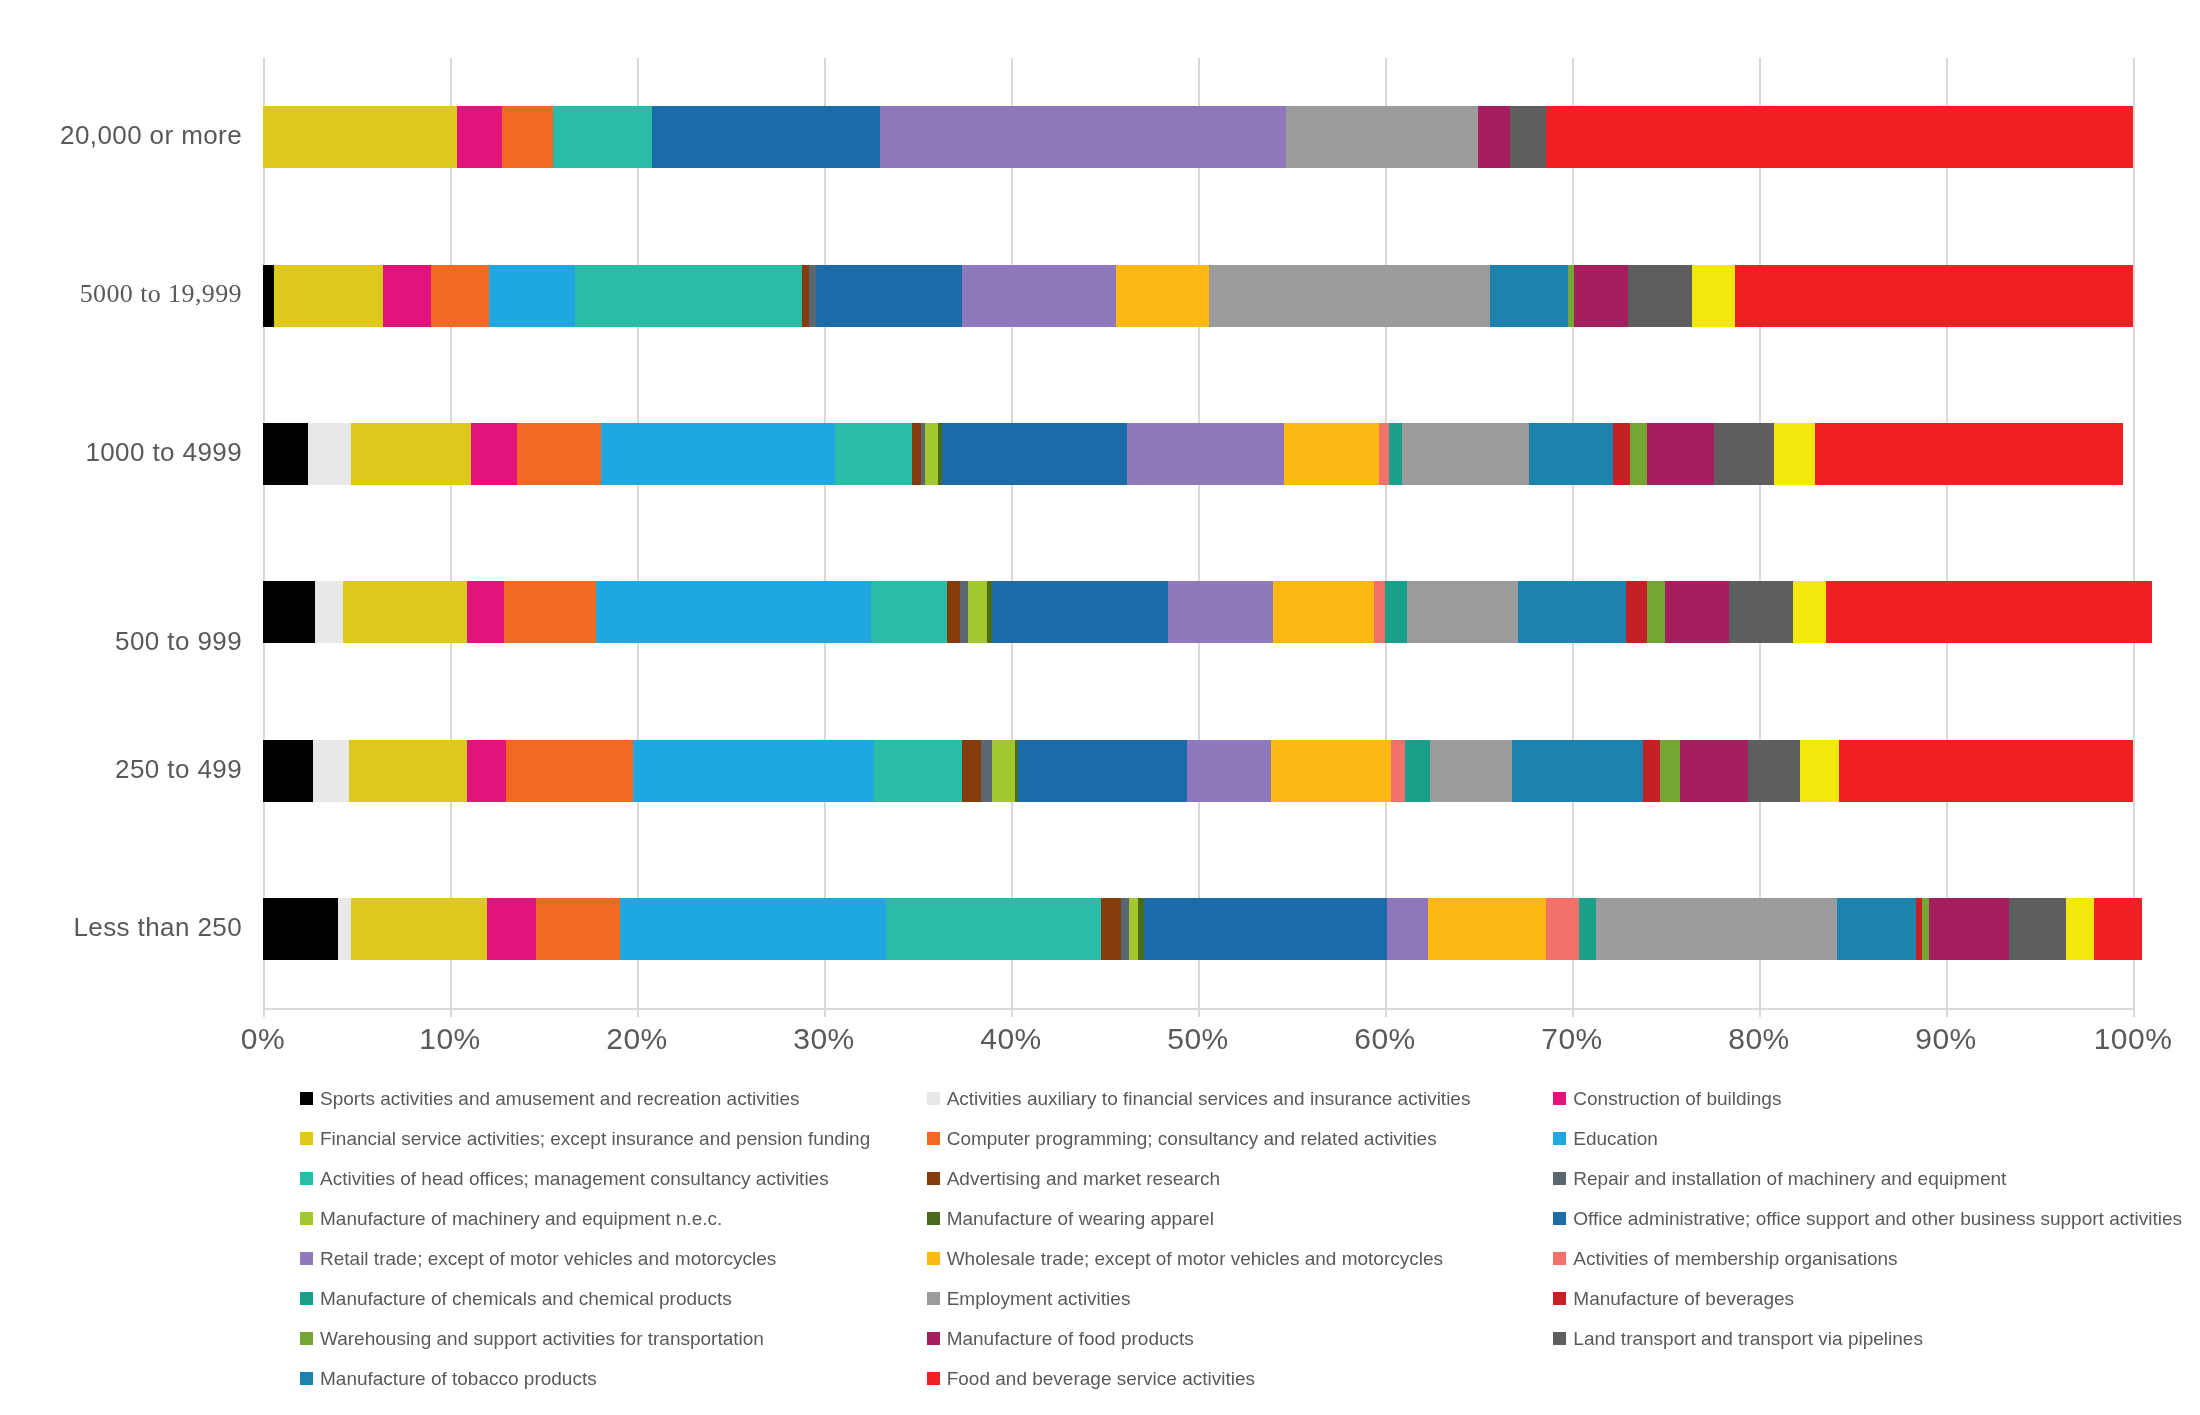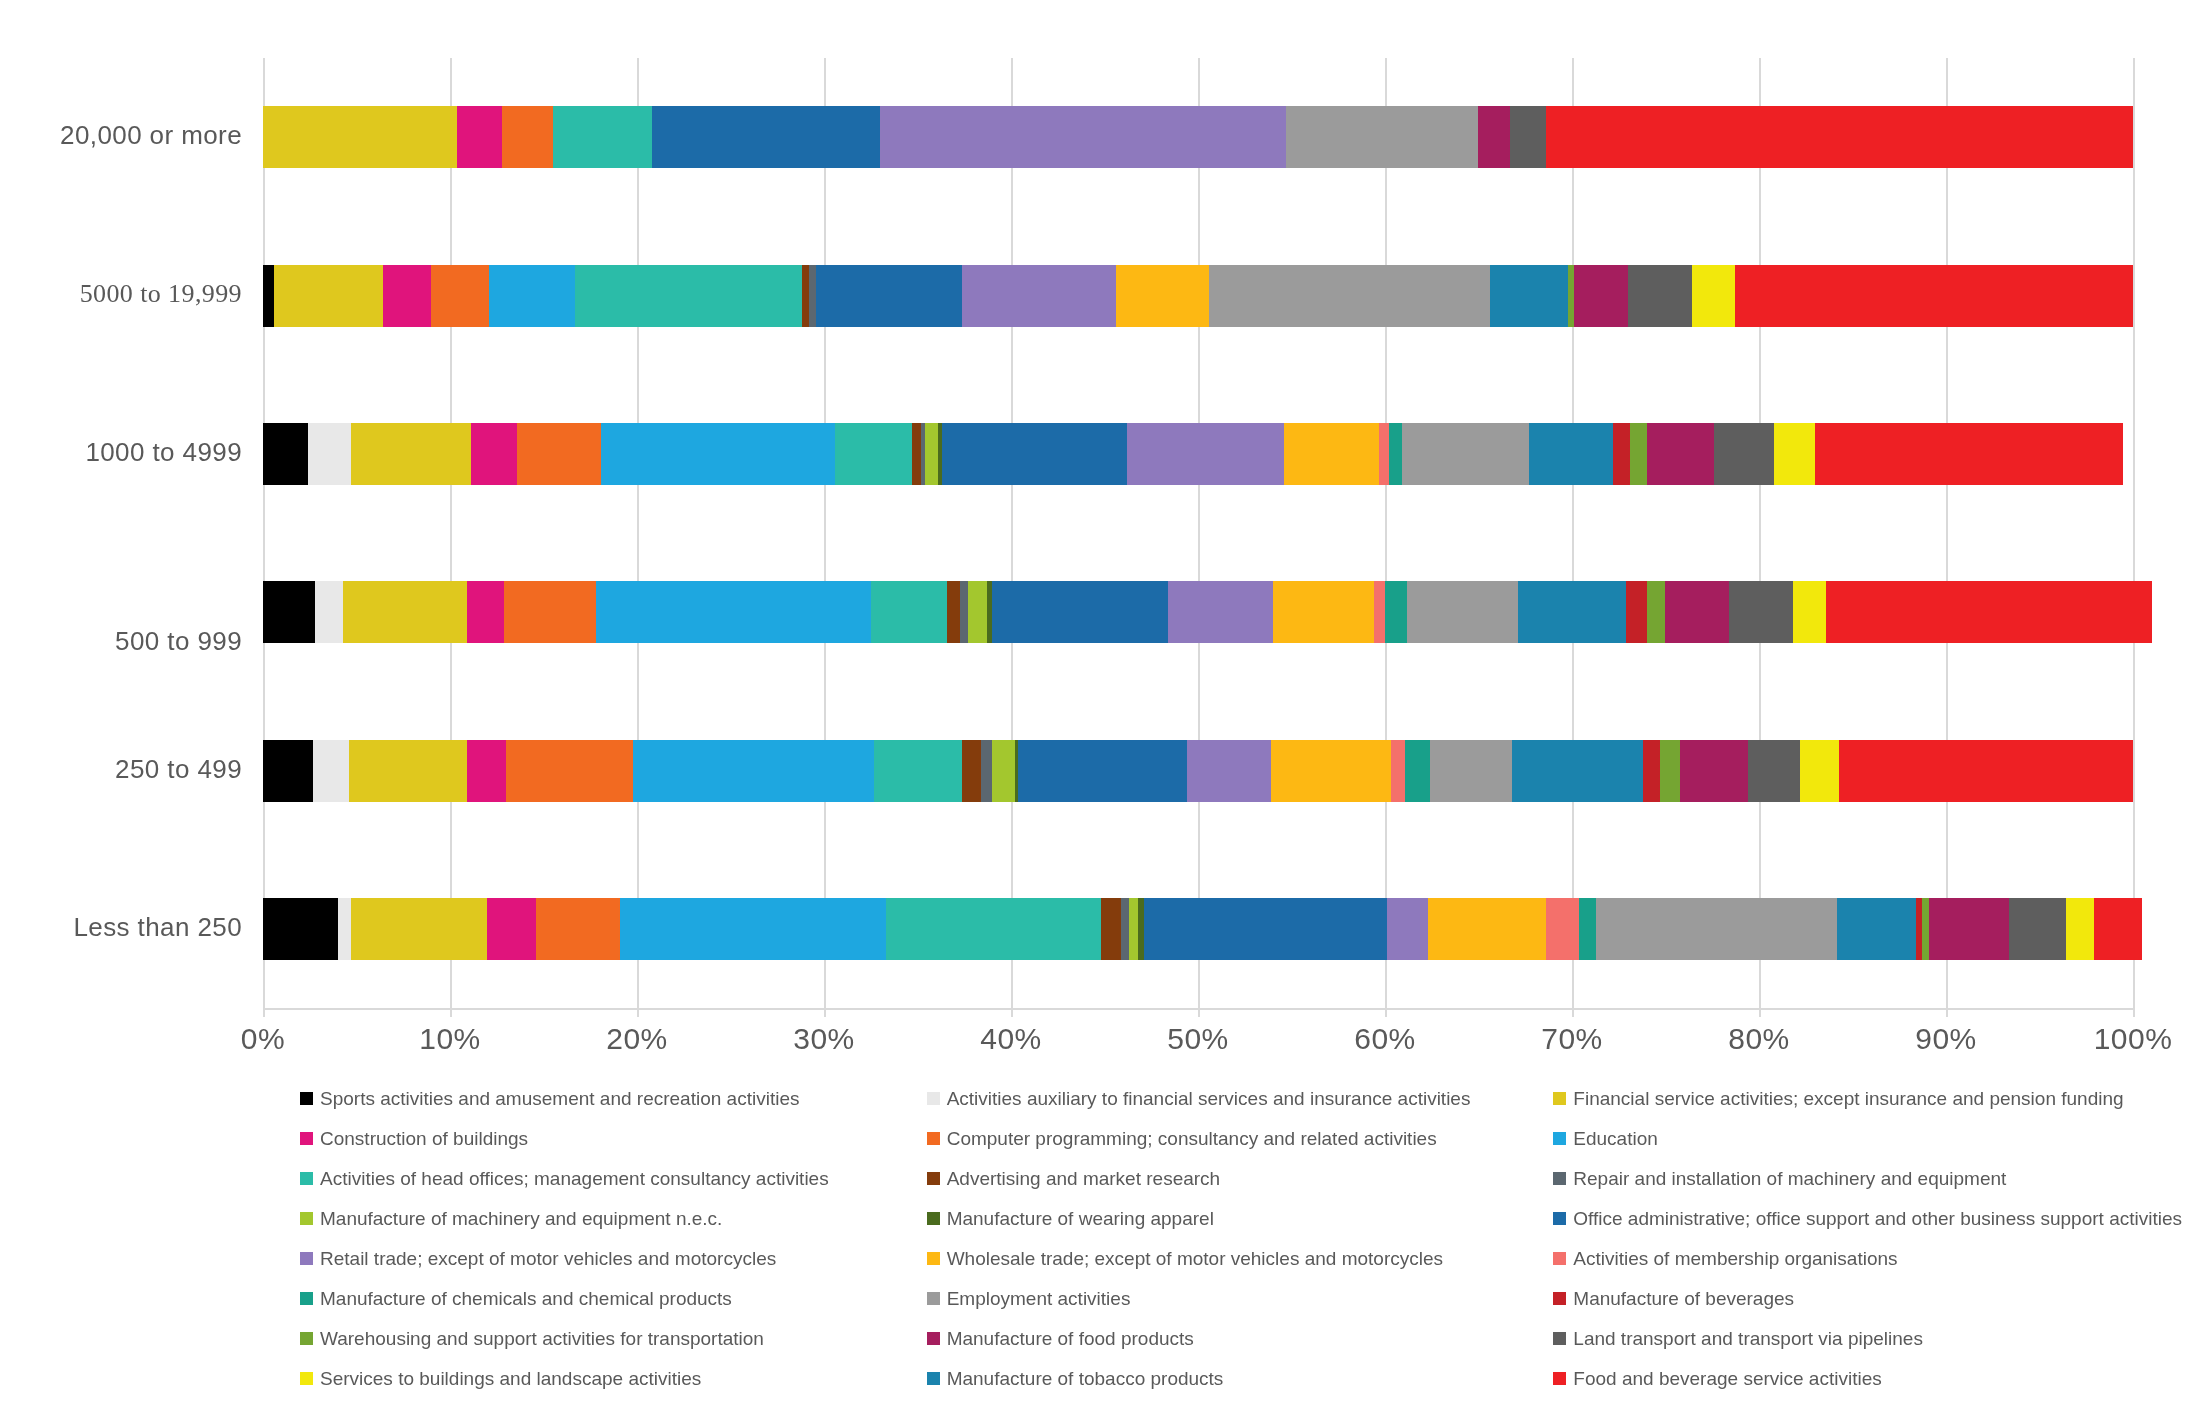--- a/index.html
+++ b/index.html
@@ -339,28 +339,28 @@
     <div class="legend-col-wrap" id="legend-wrap">
         <div class="legend-item">
           <span class="legend-swatch" style="background: rgb(0, 0, 0);"></span>
           <span class="legend-text">Sports activities and amusement and recreation activities</span>
         </div>
         <div class="legend-item">
           <span class="legend-swatch" style="background: rgb(232, 232, 232);"></span>
           <span class="legend-text">Activities auxiliary to financial services and insurance activities</span>
         </div>
         <div class="legend-item">
+          <span class="legend-swatch" style="background: rgb(224, 20, 124);"></span>
+          <span class="legend-text">Construction of buildings</span>
+        </div>
+        <div class="legend-item">
           <span class="legend-swatch" style="background: rgb(223, 200, 30);"></span>
           <span class="legend-text">Financial service activities; except insurance and pension funding</span>
         </div>
         <div class="legend-item">
-          <span class="legend-swatch" style="background: rgb(224, 20, 124);"></span>
-          <span class="legend-text">Construction of buildings</span>
-        </div>
-        <div class="legend-item">
           <span class="legend-swatch" style="background: rgb(242, 106, 33);"></span>
           <span class="legend-text">Computer programming; consultancy and related activities</span>
         </div>
         <div class="legend-item">
           <span class="legend-swatch" style="background: rgb(30, 167, 224);"></span>
           <span class="legend-text">Education</span>
         </div>
         <div class="legend-item">
           <span class="legend-swatch" style="background: rgb(43, 188, 168);"></span>
           <span class="legend-text">Activities of head offices; management consultancy activities</span>
@@ -415,24 +415,20 @@
         </div>
         <div class="legend-item">
           <span class="legend-swatch" style="background: rgb(165, 30, 94);"></span>
           <span class="legend-text">Manufacture of food products</span>
         </div>
         <div class="legend-item">
           <span class="legend-swatch" style="background: rgb(94, 94, 94);"></span>
           <span class="legend-text">Land transport and transport via pipelines</span>
         </div>
         <div class="legend-item">
-          <span class="legend-swatch" style="background: rgb(242, 232, 12);"></span>
-          <span class="legend-text">Services to buildings and landscape activities</span>
-        </div>
-        <div class="legend-item">
           <span class="legend-swatch" style="background: rgb(27, 131, 173);"></span>
           <span class="legend-text">Manufacture of tobacco products</span>
         </div>
         <div class="legend-item">
           <span class="legend-swatch" style="background: rgb(238, 32, 36);"></span>
           <span class="legend-text">Food and beverage service activities</span>
         </div>
       </div>
   </div>
 

